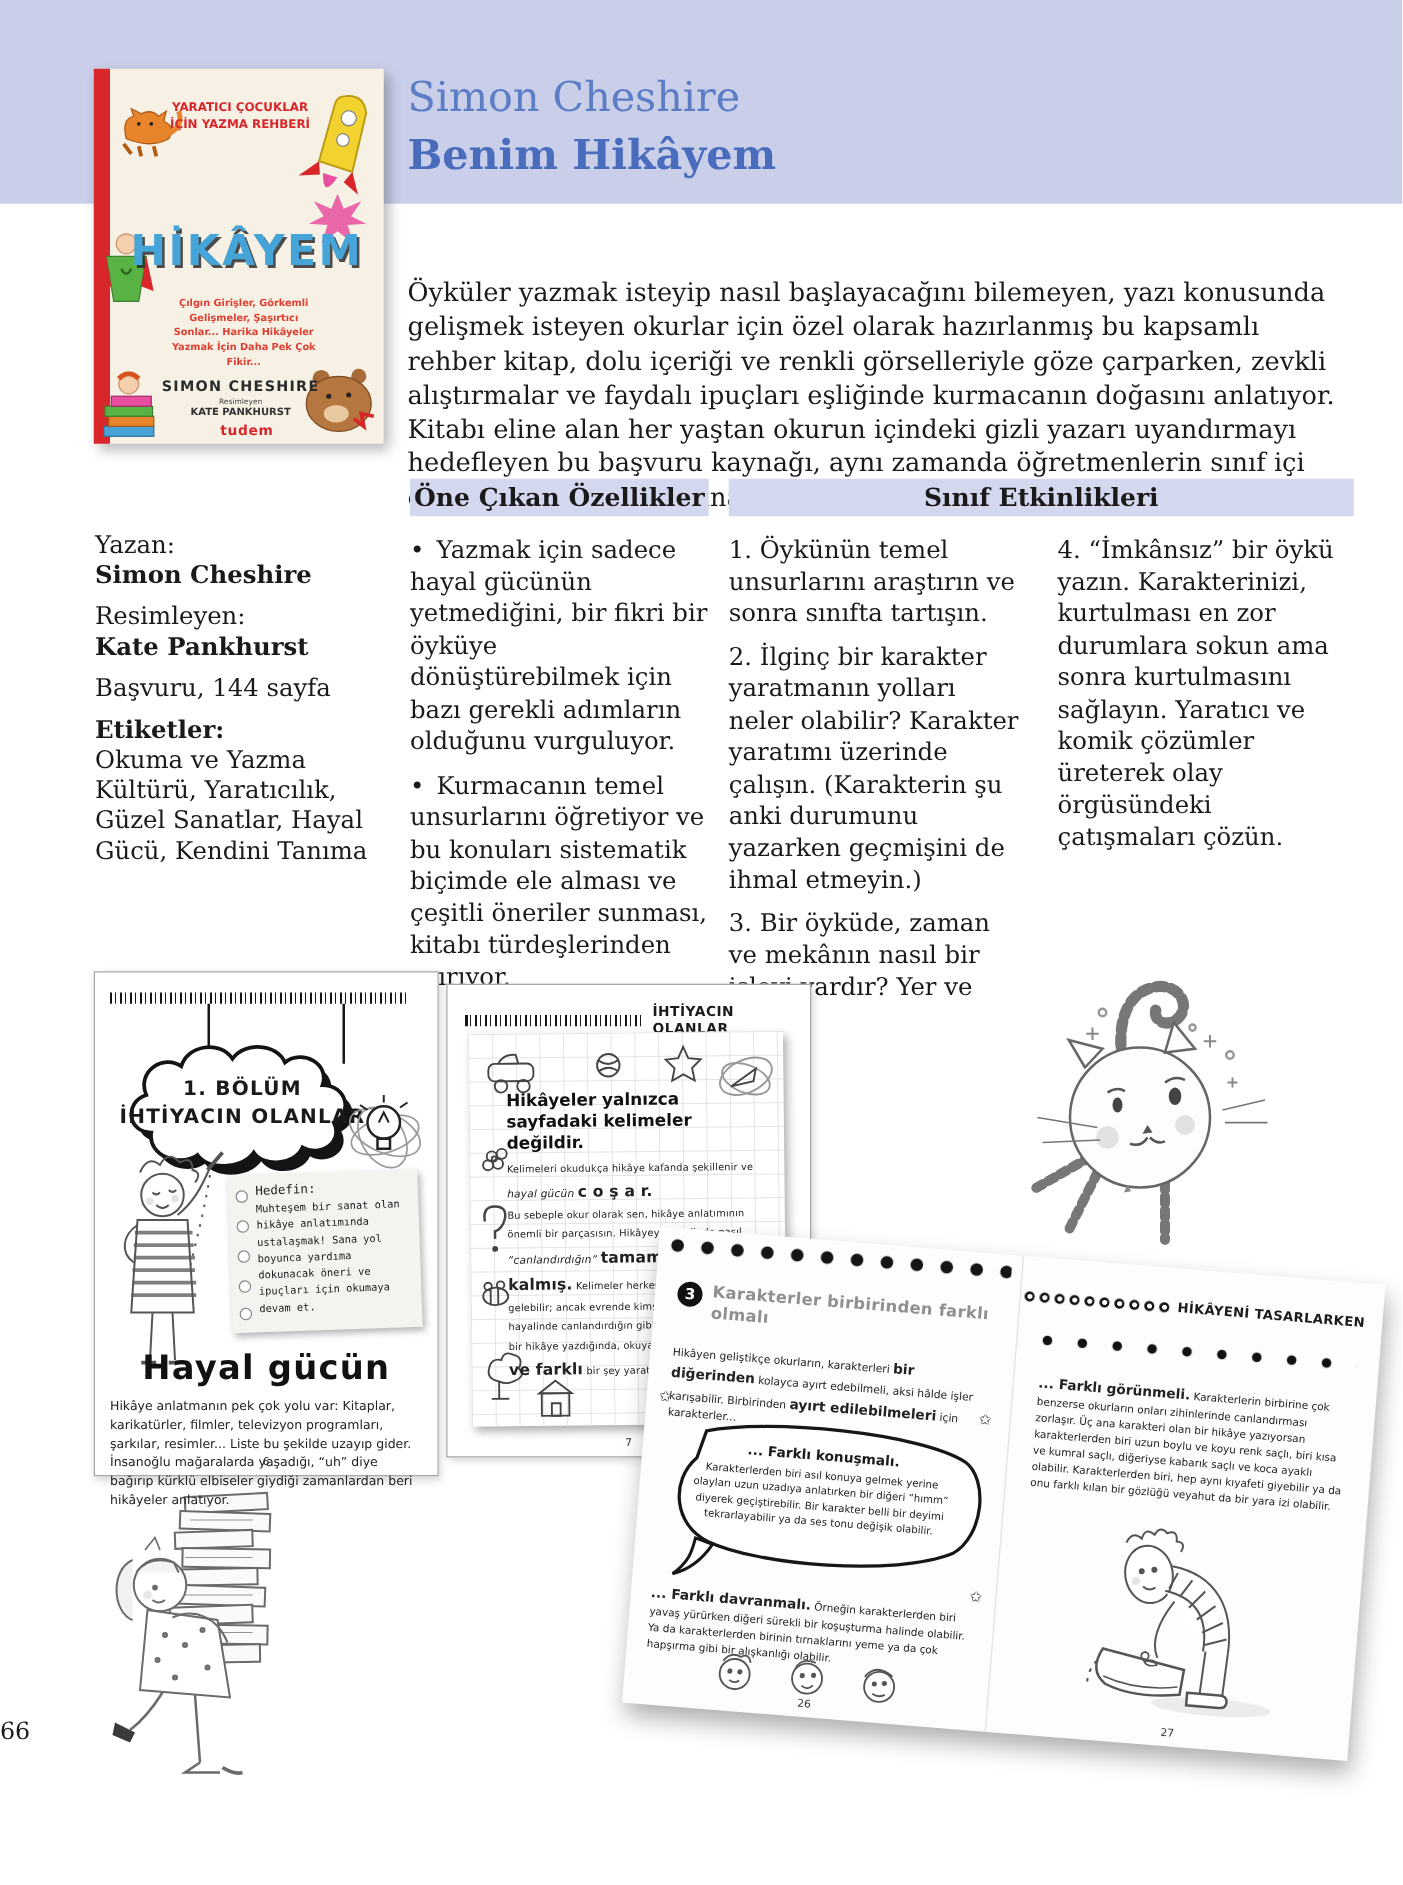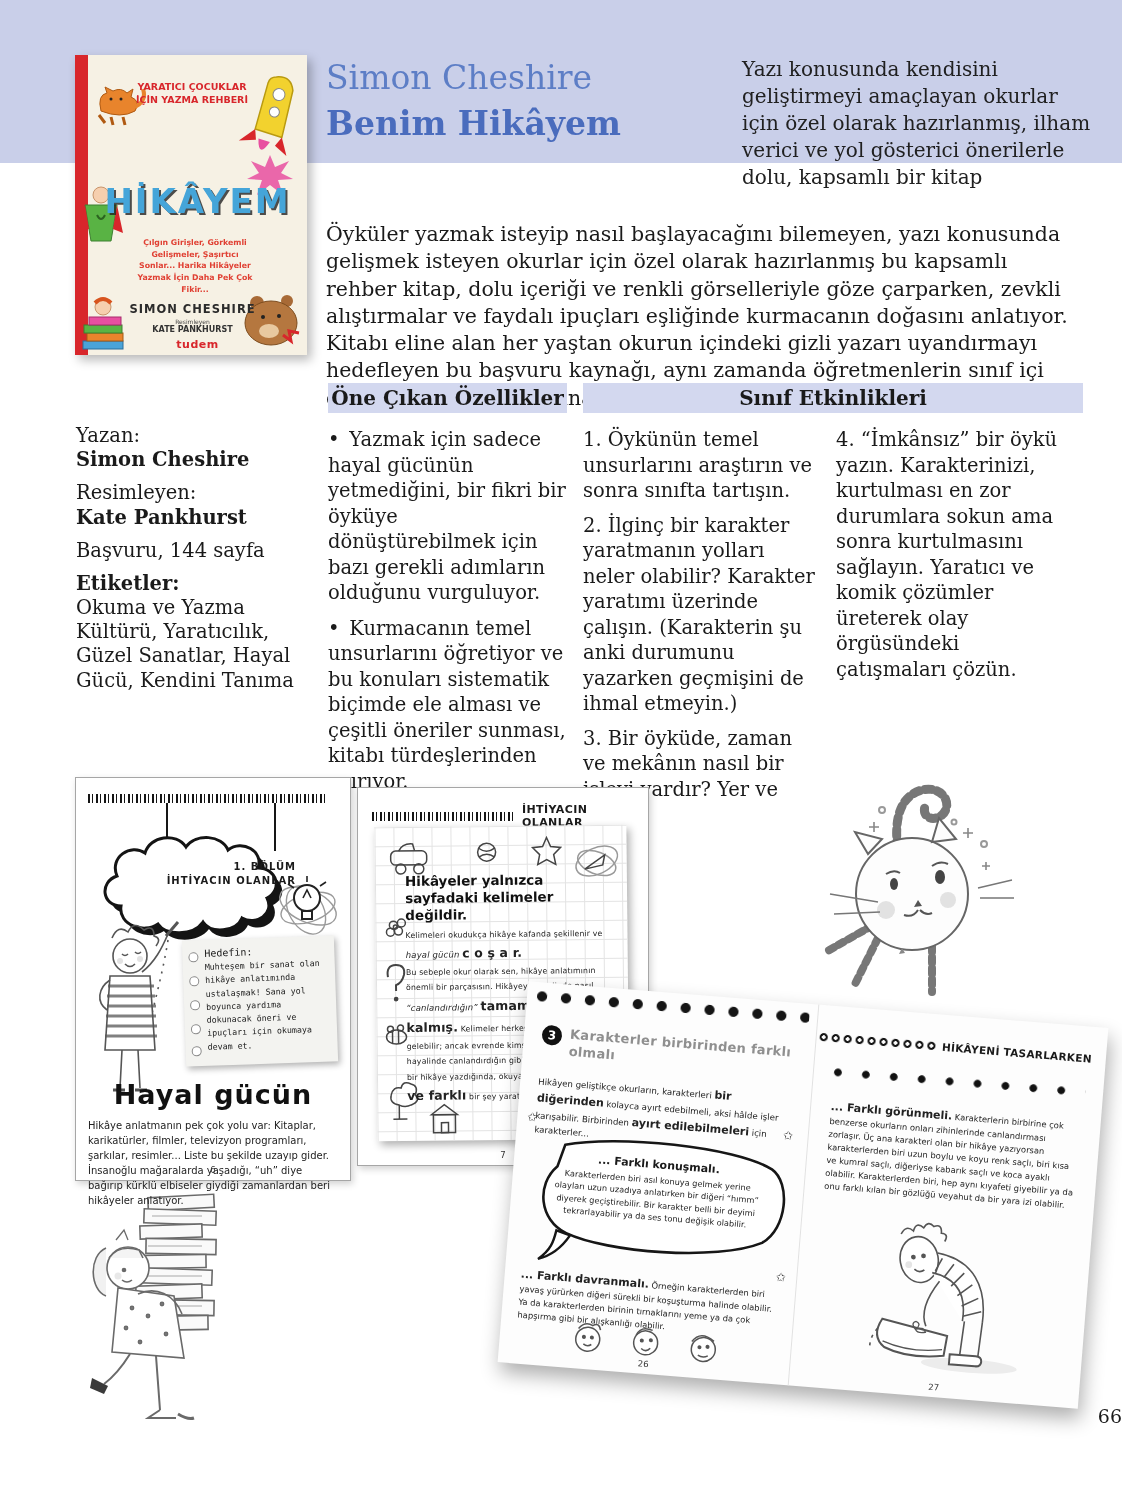--- a/index.html
+++ b/index.html
@@ -35,33 +35,33 @@
   .details{position:absolute;left:76px;top:424px;width:252px;font-size:19.5px;line-height:1.24}
   .details .grp{margin-bottom:9px}
   .b{font-weight:700}
   
   .sec-band{background:#d3d8ef;text-align:center;font-weight:700;font-size:20px;height:30px;line-height:30px}
   .features{position:absolute;left:328px;top:383px;width:239px}
   .features p{margin:14px 0 10px;font-size:19.5px;line-height:1.31;text-indent:0}
   .features p + p{margin-top:10px}
   .features p::before{content:"•\2002"}
   .activities{position:absolute;left:583px;top:383px;width:500px}
-  .act-cols{display:flex;gap:16px;margin-top:14px}
+  .act-cols{display:flex;gap:26px;margin-top:14px}
   .act-col{width:237px;font-size:19.5px;line-height:1.31}
   .act-col p{margin:0 0 9px}
   
   .bpage{position:absolute;background:#fff;border:1px solid #a6a6a6;box-shadow:2px 3px 7px rgba(0,0,0,.18)}
   .page6{left:75px;top:777px;width:274px;height:402px;z-index:1}
   .page7{left:357px;top:787px;width:290px;height:377px;z-index:1}
   .barcode{background:repeating-linear-gradient(90deg,#151515 0 2px,transparent 2px 4px,#151515 4px 5px,transparent 5px 8px)}
   .bar6{position:absolute;left:12px;top:16px;width:240px;height:9px}
   .str{position:absolute;width:2px;background:#161616}
   .cloud6{position:absolute;left:16px;top:48px;width:204px;height:118px}
-  .cloud-txt{position:absolute;left:16px;top:82px;width:204px;text-align:right;font-weight:700;
-             font-size:10px;letter-spacing:1px;line-height:1.35}
+  .cloud-txt{position:absolute;left:16px;top:82px;width:204px;text-align:center;font-weight:700;
+             font-size:16px;letter-spacing:1px;line-height:1.35}
   .bulb6{position:absolute;left:198px;top:84px;width:68px;height:92px}
   .boy6{position:absolute;left:4px;top:140px;width:102px;height:185px}
   .note6{position:absolute;left:108px;top:160px;width:152px;height:126px;background:#f3f3f0;
          box-shadow:2px 3px 6px rgba(0,0,0,.3);transform:rotate(-2deg);
          font-family:"DejaVu Sans Mono",monospace;padding:8px 6px 6px 22px;box-sizing:border-box}
   .note6 .nt{font-size:10px;margin-bottom:2px}
   .note6 .nb{font-size:8.3px;line-height:1.6}
   .ring{position:absolute;left:6px;width:8px;height:8px;border:1.5px solid #8a8a8a;border-radius:50%;background:#fff}
   .h6{position:absolute;left:0;top:301px;width:100%;text-align:center;font-weight:700;font-size:27px;letter-spacing:1px;color:#111}
   .p6body{position:absolute;left:12px;top:340px;width:250px;font-size:10px;line-height:1.5;color:#222}
@@ -105,31 +105,30 @@
         background-size:12px 10px;background-repeat:repeat-x}
   .h2rt{font-weight:700;font-size:10.5px;letter-spacing:.3px}
   .dots-row{position:absolute;left:18px;top:60px;right:18px;height:12px;
         background-image:radial-gradient(circle at 6px 6px,#111 3.4px,transparent 4.2px);
         background-size:28px 12px;background-repeat:repeat-x}
   .sec3{position:absolute;left:20px;top:92px;width:252px;font-size:8.4px;line-height:1.55;color:#222}
   .boy2{position:absolute;left:58px;top:206px;width:184px;height:152px}
   
   .cat-wrap{position:absolute;left:782px;top:770px;width:240px;height:228px;z-index:0}
   .girl-wrap{position:absolute;left:82px;top:1186px;width:168px;height:246px;z-index:0}
-  .folio{position:absolute;left:0;top:1405px;width:100%;text-align:right;font-size:19px}
+  .folio{position:absolute;left:0;top:1374px;width:100%;text-align:left;font-size:19px}
 </style>
 </head>
 <body>
 
 <div class="page">
 
   <div class="band-top"></div>
   <div class="author-line">Simon Cheshire</div>
   <div class="title-line">Benim Hikâyem</div>
-  <div class="tagline">Yazı konusunda kendisini geliştirmeyi amaçlayan okurlar için özel olarak hazırlanmış, ilham verici ve yol gösterici önerilerle dolu, kapsamlı bir kitap</div>
 
   <div class="cover">
     <div class="spine"></div>
     <svg class="cv-doodle" style="left:16px;top:26px" width="58" height="48" viewBox="0 0 58 48">
       <path d="M10 30 Q6 14 16 12 L14 6 L22 10 Q30 6 36 12 L42 8 L40 16 Q50 20 44 30 Q30 38 10 30 Z" fill="#e8842c" stroke="#b05a12" stroke-width="1"></path>
       <path d="M44 26 Q56 20 52 8" fill="none" stroke="#e8842c" stroke-width="4"></path>
       <circle cx="20" cy="18" r="1.5" fill="#222"></circle>
         <circle cx="30" cy="18" r="1.5" fill="#222"></circle>
       <path d="M8 34 l6 8 M20 36 l2 8 M32 36 l2 8" stroke="#b05a12" stroke-width="3"></path>
     </svg>

